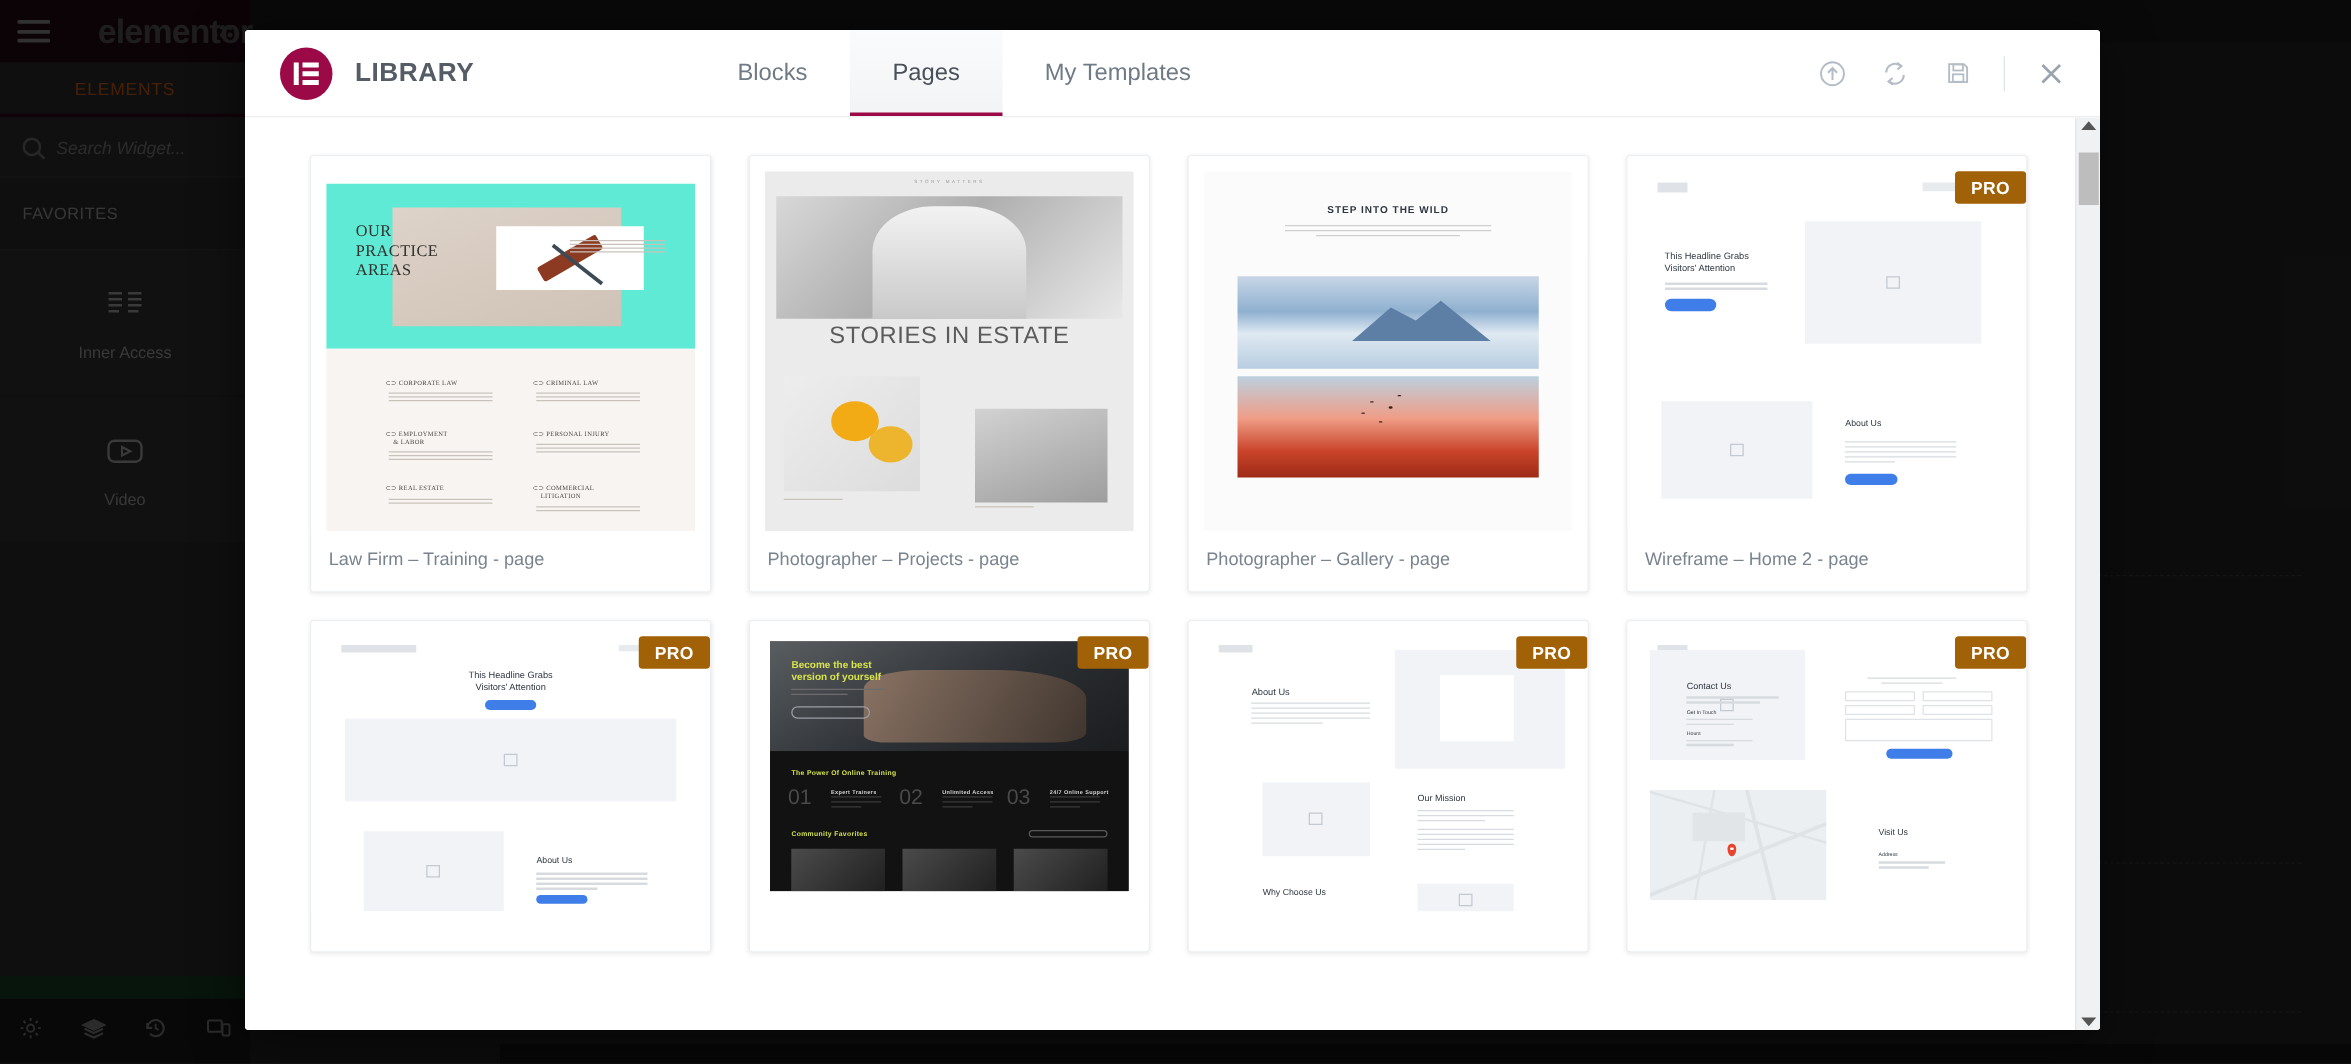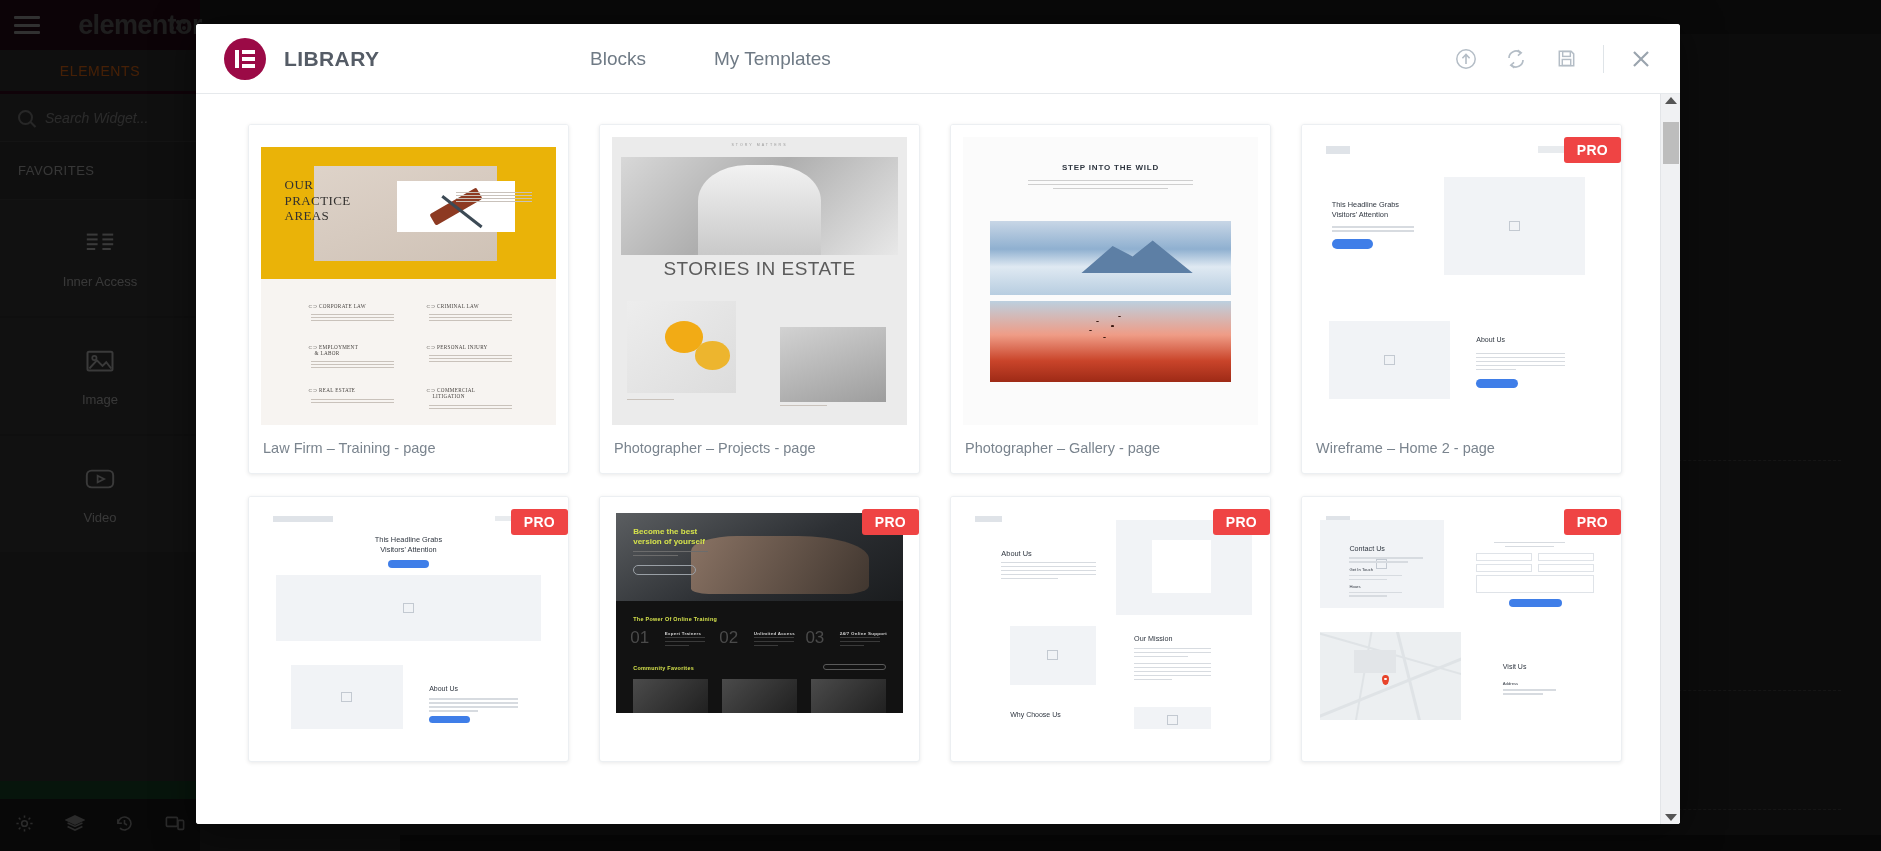--- a/index.html
+++ b/index.html
@@ -124,40 +124,40 @@
     overflow: hidden; cursor: pointer; position: relative;
   }
   .thumb-frame { padding: 12px 12px 0 12px; height: 300px; overflow: hidden; background:#fff; }
   .thumb { width: 100%; height: 100%; overflow: hidden; position: relative; }
   .tpl-name {
     padding: 15px 14px 17px 14px; font-size: 14.5px; color: #7a848e;
     white-space: nowrap; overflow: hidden; text-overflow: ellipsis;
   }
   .pro-badge {
     position: absolute; top: 12px; right: 0px; z-index: 5;
-    background: #ef4444; color: #fff; font-size: 14px; font-weight: 700;
+    background: #a16207; color: #fff; font-size: 14px; font-weight: 700;
     padding: 5px 13px; border-radius: 3px; letter-spacing: .3px;
   }
   .row2 .thumb-frame { height: 232px; }
 
   
   .scrollbar { width: 20px; flex: none; background: #f0f1f3; border-left:1px solid #e3e5e8;
                display:flex; flex-direction:column; align-items:center; justify-content:space-between; padding: 3px 0; }
   .sb-arrow { width:0;height:0;cursor:pointer; }
   .sb-up { border-left:6px solid transparent; border-right:6px solid transparent; border-bottom:7px solid #555; }
   .sb-down { border-left:6px solid transparent; border-right:6px solid transparent; border-top:7px solid #555; }
   .sb-track { flex:1; width:100%; position:relative; }
   .sb-thumb { position:absolute; top:18px; left:2px; width:16px; height:42px; background:#bdbdbd; cursor:grab; }
 
   
   .pg { position:absolute; inset:0; background:#fff; transform-origin: top left; }
   .blk { position:absolute; }
 
   
-  .law-hero { position:absolute; left:0; right:0; top:10px; height:46%; background:#eab308; }
+  .law-hero { position:absolute; left:0; right:0; top:10px; height:46%; background:#5eead4; }
   .law-img { position:absolute; left:18%; top:14%; width:62%; height:72%; background:linear-gradient(160deg,#ded3c9,#cfc2b6); }
   .gavel { position:absolute; left:46%; top:26%; width:40%; height:38%; background:#fff; display:flex;align-items:center;justify-content:center;}
   .gavel-head { width:46%; height:26%; background:#8d3a22; border-radius:2px; transform:rotate(-30deg); }
   .gavel-handle { position:absolute; width:42%; height:6%; background:#3c4a55; transform:rotate(38deg); left:34%; top:56%; }
   .law-title { position:absolute; left:8%; top:23%; font-family:"Liberation Serif", serif; font-size:13px; line-height:1.18; color:#33312f; letter-spacing:.4px; }
   .law-body { position:absolute; left:0; right:0; top:calc(46% + 10px); bottom:0; background:#f7f4f1; }
   .law-item { position:absolute; font-family:"Liberation Serif", serif; font-size:5.2px; color:#4a4643; letter-spacing:.3px; }
   .law-lines { position:absolute; }
   .law-lines i { display:block; height:1px; background:#c9c2bb; margin-bottom:2px; }
 
@@ -278,30 +278,20 @@
               <line x1="14" y1="3" x2="23" y2="3"></line>
                 <line x1="14" y1="7" x2="23" y2="7"></line>
               <line x1="14" y1="11" x2="23" y2="11"></line>
                 <line x1="14" y1="15" x2="21" y2="15"></line>
             </g>
           </svg>
         </span>
         <span class="wlabel">Inner Access</span>
       </div>
 
-      <div class="widget-item">
-        <span class="wicon">
-          <svg viewBox="0 0 24 20" width="30" height="26">
-            <rect x="2" y="2.5" width="20" height="15" rx="1.2" stroke="#cfcfcf" fill="none" stroke-width="1.6"></rect>
-            <circle cx="7.5" cy="7.5" r="1.7" stroke="#cfcfcf" fill="none" stroke-width="1.4"></circle>
-            <path d="M3.5 16 L9.5 9.5 L14 14 L17 11 L21 16" stroke="#cfcfcf" fill="none" stroke-width="1.5"></path>
-          </svg>
-        </span>
-        <span class="wlabel">Image</span>
-      </div>
 
       <div class="widget-item">
         <span class="wicon">
           <svg viewBox="0 0 26 20" width="32" height="24">
             <rect x="2" y="3" width="22" height="14" rx="4" stroke="#cfcfcf" fill="none" stroke-width="1.6"></rect>
             <path d="M11 7.2 L16.5 10 L11 12.8 Z" stroke="#cfcfcf" fill="none" stroke-width="1.4"></path>
           </svg>
         </span>
         <span class="wlabel">Video</span>
       </div>
@@ -355,20 +345,23 @@
               <i></i>
             </span>
         </span>
       </span>
       <span class="modal-title">LIBRARY</span>
     </div>
 
     <div class="tabs">
       <div class="tab">
         <span>Blocks</span>
+      </div>
+      <div class="tab active">
+        <span>Pages</span>
       </div>
       <div class="tab">
         <span>My Templates</span>
       </div>
     </div>
 
     <div class="header-actions">
       <span class="hicon">
         <svg width="24" height="24" viewBox="0 0 24 24">
           <circle cx="12" cy="12" r="9.2" stroke="#b4bdc6" fill="none" stroke-width="1.5"></circle>

